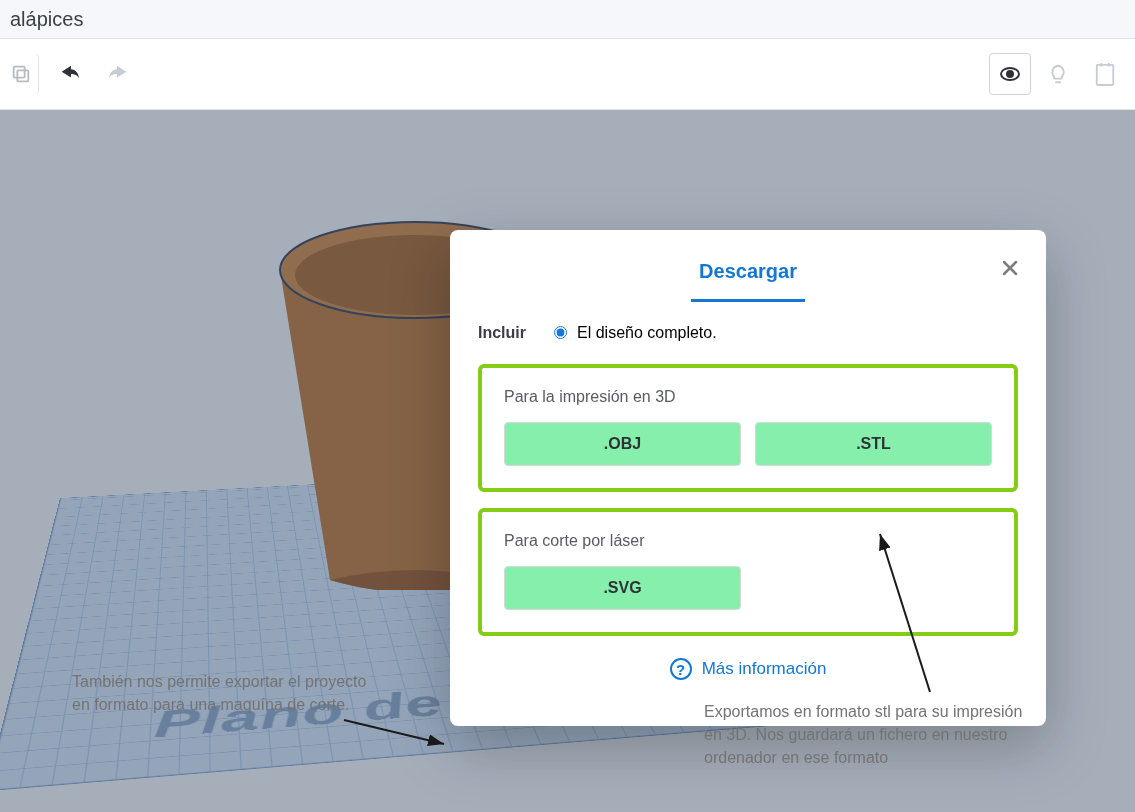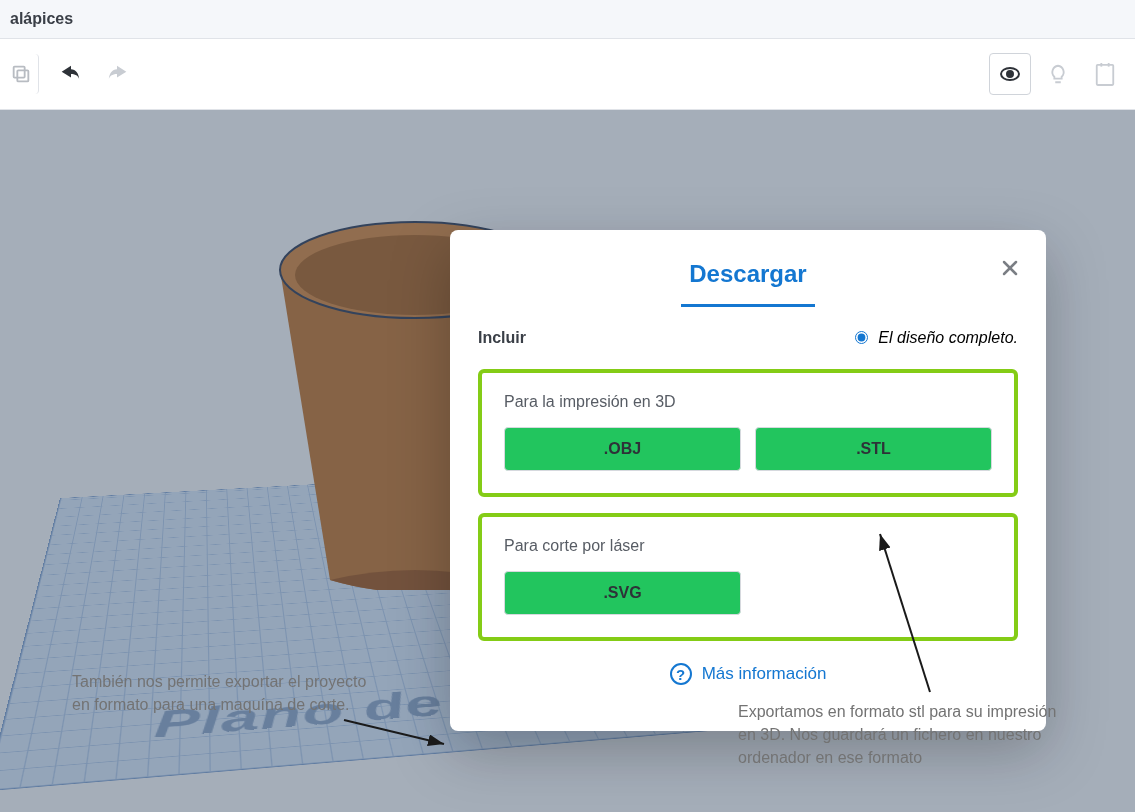--- a/index.html
+++ b/index.html
@@ -1,61 +1,61 @@
 <!DOCTYPE html>
 <html><head>
 <meta charset="utf-8">
 <style>
 * { box-sizing: border-box; margin: 0; padding: 0; }
 body { font-family: -apple-system, BlinkMacSystemFont, "Segoe UI", Arial, sans-serif; background: #f0f2f5; width: 1135px; height: 812px; overflow: hidden; position: relative; }
 
 .top-bar { height: 38px; background: #f5f7fa; display: flex; align-items: center; padding: 0 10px; }
-.top-bar .title { font-weight: 700; color: #3a3f47; font-size: 16px; }
+.top-bar .title { font-weight: 400; color: #3a3f47; font-size: 20px; }
 
 .toolbar { height: 72px; background: #fff; border-top: 1px solid #e0e3e8; border-bottom: 1px solid #e0e3e8; display: flex; align-items: center; padding: 0 10px; gap: 6px; position: relative; }
 .tool-slot { width: 40px; height: 40px; display: flex; align-items: center; justify-content: center; border-radius: 4px; }
 .tool-slot.sep { border-right: 1px solid #e0e3e8; padding-right:6px; margin-right:6px; width:auto; }
 .spacer { flex: 1; }
 
 .workspace { position: relative; height: 702px; background: #e8eef5; overflow: hidden; }
 .workplane { position: absolute; left: 40px; top: 200px; width: 700px; height: 560px; transform: perspective(1200px) rotateX(62deg) rotateZ(-8deg); transform-origin: center; background: repeating-linear-gradient(0deg, #aac5e6 0 1px, transparent 1px 24px), repeating-linear-gradient(90deg, #aac5e6 0 1px, transparent 1px 24px), #cee0f5; border: 1px solid #7fa2d0; }
 .workplane-edge { position:absolute; right:-4px; top:-4px; bottom:-4px; width:6px; background:#5a7fb5; }
 .workplane .label { position: absolute; left: 50%; bottom: 40px; transform: translateX(-50%); color: #8aa6c9; font-size: 56px; font-weight: 700; font-style: italic; letter-spacing: 1px; white-space: nowrap; }
 .cup { position: absolute; left: 260px; top: 100px; width: 310px; height: 380px; }
 
 .overlay { position: absolute; inset: 0; background: rgba(40,55,75,.35); }
 
 .modal { position: absolute; left: 450px; top: 120px; width: 596px; background: #fff; border-radius: 8px; box-shadow: 0 20px 60px rgba(0,0,0,.25); }
 .modal-tabs { display: flex; align-items: center; justify-content: center; gap: 24px; padding: 22px 0 0; position: relative; }
-.modal-tab { font-size: 24px; font-weight: 600; color: #6a6e74; padding: 8px 8px 16px; cursor: pointer; }
+.modal-tab { font-size: 20px; font-weight: 600; color: #6a6e74; padding: 8px 8px 16px; cursor: pointer; }
 .modal-tab.active { color: #1477d1; border-bottom: 3px solid #1477d1; }
 .modal-close { position: absolute; right: 24px; top: 26px; width: 24px; height: 24px; cursor: pointer; display:flex; align-items:center; justify-content:center; }
 .modal-close svg { width: 16px; height: 16px; }
 .modal-body { padding: 20px 28px 24px; }
-.include-row { display: flex; gap: 28px; margin-bottom: 20px; font-size: 16px; justify-content: space-between; }
+.include-row { display: flex; gap: 28px; margin-bottom: 20px; font-size: 16px; }
 .include-label { color: #3a3f47; font-weight: 600; padding-top: 2px; }
 .radio-group { display: flex; flex-direction: column; gap: 16px; }
 .radio-item { display: flex; gap: 10px; align-items: flex-start; line-height: 1.4; }
 .radio-item input { margin-top: 4px; accent-color: #1477d1; }
 .radio-item.disabled { color: #a0a4aa; }
 .radio-item.disabled input { accent-color: #ccc; }
-.radio-item span { display: block; max-width: 340px; font-style: italic; }
+.radio-item span { display: block; max-width: 340px; }
 
 .card { border: 4px solid #84cc16; border-radius: 6px; padding: 20px 22px 22px; margin-bottom: 16px; }
 .card-title { font-size: 16px; color: #575c64; margin-bottom: 16px; }
 .format-grid { display: grid; grid-template-columns: 1fr 1fr; gap: 14px; }
-.format-btn { border: 1px solid #d6d9de; border-radius: 4px; background: #22c55e; height: 44px; font-size: 16px; font-weight: 700; color: #2e3238; cursor: pointer; }
+.format-btn { border: 1px solid #d6d9de; border-radius: 4px; background: #86efac; height: 44px; font-size: 16px; font-weight: 700; color: #2e3238; cursor: pointer; }
 
 .more-info { text-align: center; padding: 6px 0 22px; }
 .more-info a { color: #1477d1; text-decoration: none; font-size: 17px; font-weight: 500; display: inline-flex; align-items: center; gap: 10px; }
 .help-icon { width: 22px; height: 22px; border: 2px solid #1477d1; border-radius: 50%; display: inline-flex; align-items: center; justify-content: center; font-weight: 700; color: #1477d1; font-size: 15px; }
 
 .annot { position: absolute; color: #737373; font-size: 16px; line-height: 1.45; }
 .annot.left { left: 72px; top: 560px; width: 300px; }
-.annot.right { left: 738px; top: 590px; width: 320px; }
+.annot.right { left: 704px; top: 590px; width: 320px; }
 
 .arrow { position: absolute; }
 
 .right-icons { display:flex; gap:6px; align-items:center; }
 .icon-box { width:42px; height:42px; border:1px solid #d0d4da; border-radius:4px; display:flex; align-items:center; justify-content:center; background:#fff; }
 </style>
 </head>
 <body>
 
 <div class="top-bar">

